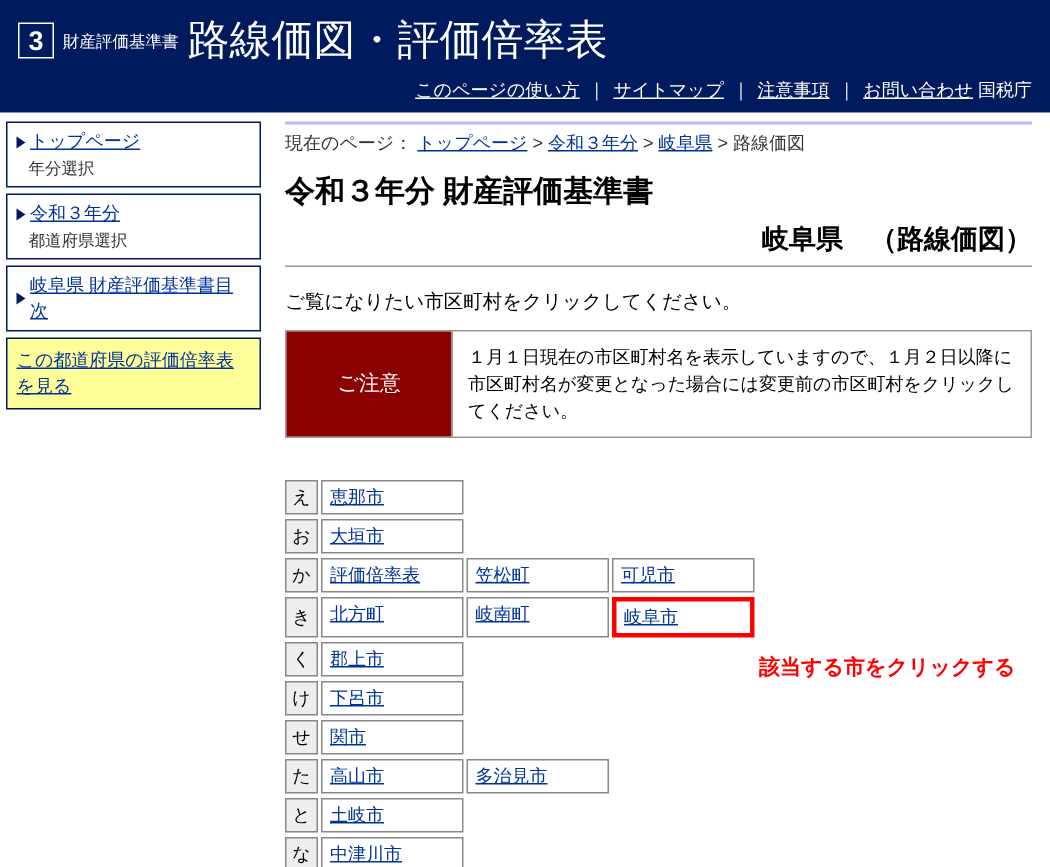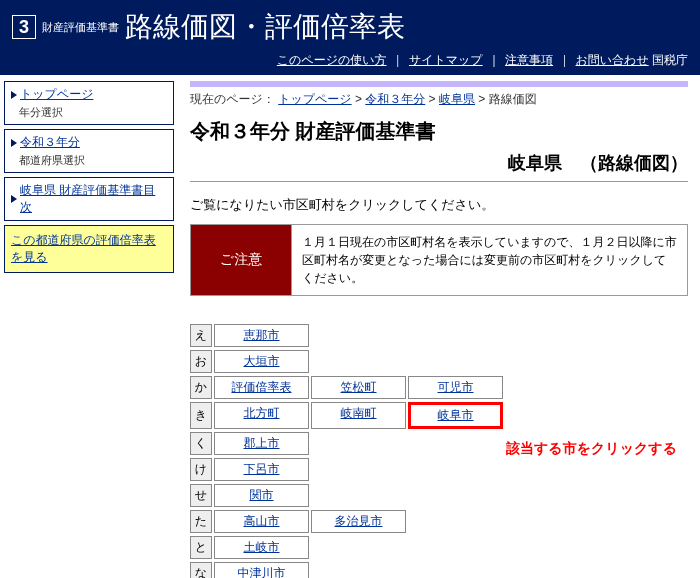--- a/index.html
+++ b/index.html
@@ -14,33 +14,33 @@
     .header-links .sep { color: #fff; margin: 0 2px; }
     .container { display: flex; align-items: flex-start; }
     .sidebar { width: 178px; padding: 6px 4px; }
     .side-block { border: 1px solid #001a5e; margin-bottom: 4px; padding: 4px 6px; background: #fff; }
     .side-block a { color: #003399; text-decoration: underline; font-size: 12px; display: flex; align-items: center; }
     .side-block .sub { font-size: 11px; color: #333; margin-left: 8px; margin-top: 2px; }
     .tri { width: 0; height: 0; border-top: 4px solid transparent; border-bottom: 4px solid transparent; border-left: 6px solid #001a5e; margin-right: 3px; flex-shrink: 0; }
     .side-yellow { background: #ffff99; border: 1px solid #001a5e; padding: 6px; }
     .side-yellow a { color: #003399; font-size: 12px; }
     .main { flex: 1; padding: 6px 12px 20px; }
-    .breadcrumb { font-size: 12px; color: #333; margin-bottom: 10px; border-top: 6px solid #c4b5fd; padding-top: 4px; }
+    .breadcrumb { font-size: 12px; color: #333; margin-bottom: 10px; border-top: 2px solid #c4b5fd; padding-top: 4px; }
     .breadcrumb a { color: #003399; text-decoration: underline; }
     h1.title { font-size: 20px; font-weight: bold; margin-bottom: 6px; }
     h2.sub { font-size: 18px; font-weight: bold; margin-bottom: 6px; text-align: right; }
     .divider { border-bottom: 1px solid #999; margin-bottom: 14px; }
     .intro { font-size: 13px; margin-bottom: 10px; }
     .notice-row { display: flex; border: 1px solid #999; }
-    .notice-label { background: #8b0000; color: #fff; width: 100px; display: flex; align-items: center; justify-content: center; font-size: 14px; }
+    .notice-label { background: #8b0000; color: #fff; width: 110px; display: flex; align-items: center; justify-content: center; font-size: 14px; }
     .notice-text { padding: 8px 10px; font-size: 12px; line-height: 1.5; flex: 1; border-left: 1px solid #999; }
     .city-table { margin-top: 28px; }
     .row { display: flex; align-items: stretch; margin-bottom: 3px; }
     .kana { width: 22px; border: 1px solid #888; background: #eee; display: flex; align-items: center; justify-content: center; font-size: 12px; margin-right: 2px; }
-    .cell { width: 95px; border: 1px solid #888; padding: 2px 5px; font-size: 12px; margin-right: 2px; text-align: center; }
+    .cell { width: 95px; border: 1px solid #888; padding: 2px 5px; font-size: 12px; margin-right: 2px; }
     .cell a { color: #003399; text-decoration: underline; }
     .highlight { border: 3px solid #ff0000; }
     .callout { position: absolute; color: #ff0000; font-weight: bold; font-size: 14px; }
     .rel { position: relative; }
   </style>
 </head>
 <body>
 
 <div class="header">
   <div class="header-top">

